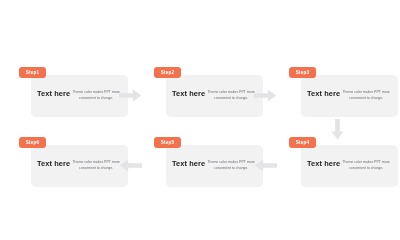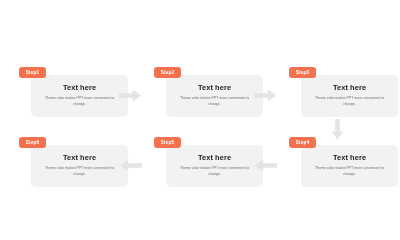--- a/index.html
+++ b/index.html
@@ -33,21 +33,21 @@
     box-sizing: border-box;
   }
 
   .card-body {
     position: absolute;
     left: 0;
     top: 0;
     width: 97px;
     height: 42px;
     display: flex;
-    flex-direction: column;
+    flex-direction: row;
     align-items: center;
     justify-content: center;
     box-sizing: border-box;
     padding: 0 6px;
   }
 
   .card-title {
     font-size: 7.4px;
     font-weight: bold;
     color: #1c1c1e;

